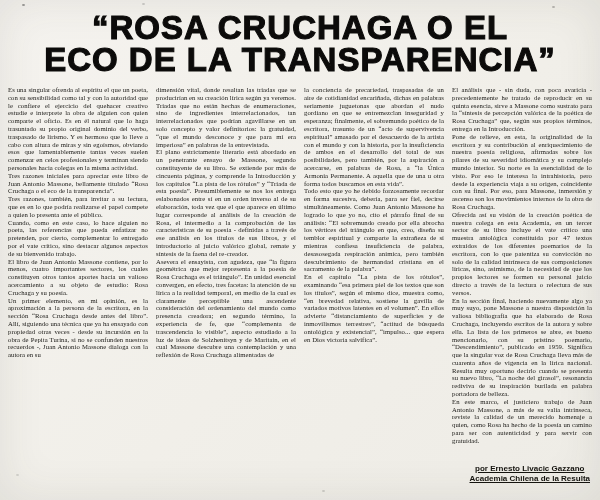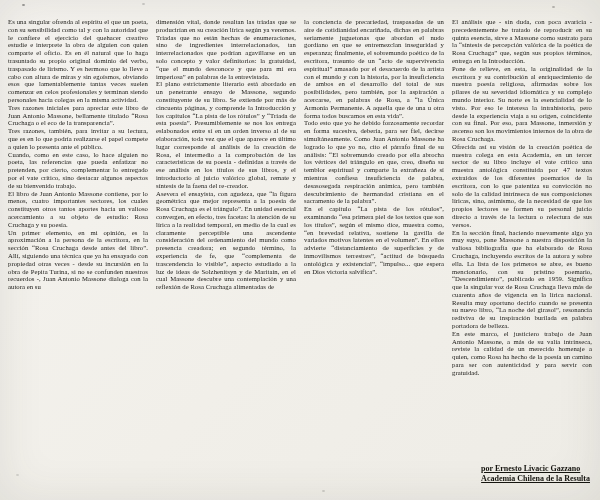--- a/index.html
+++ b/index.html
@@ -50,35 +50,39 @@
     font-size: 6.7px;
     line-height: 7.8px;
     text-align: justify;
     letter-spacing: 0.05px;
     color: #21201d;
   }
   .col .para { margin: 0; text-indent: 0; }
   .byline {
     position: absolute;
     right: 10px; bottom: 16px;
-    text-align: left;
-    font-family: Liberation Serif, serif;
+    text-align: center;
+    font-family: Liberation Sans, sans-serif;
     font-weight: bold;
     font-size: 8px;
     line-height: 10px;
     color: #15140f;
   }
   .byline div { text-decoration: underline; }
 </style>
 </head>
 <body>
 
 <div class="page">
   <div class="scan-speck"></div>
 
+  <h1 class="headline">
+    <span class="hl-line">“ROSA CRUCHAGA O EL</span>
+    <span class="hl-line">ECO DE LA TRANSPARENCIA”</span>
+  </h1>
 
   <div class="columns">
     <div class="col">
         <p class="para">Es una singular ofrenda al espíritu el que un poeta, con su sensibilidad como tal y con la autoridad que le confiere el ejercicio del quehacer creativo estudie e interprete la obra de alguien con quien comparte el oficio. Es en él natural que lo haga trasuntado su propio original dominio del verbo, traspasado de lirismo. Y es hermoso que lo lleve a cabo con altura de miras y sin egoísmos, obviando esos que lamentablemente tantas veces suelen comenzar en celos profesionales y terminan siendo personales hacia colegas en la misma actividad.</p>
         <p class="para">Tres razones iniciales para apreciar este libro de Juan Antonio Massone, bellamente titulado “Rosa Cruchaga o el eco de la transparencia”.</p>
         <p class="para">Tres razones, también, para invitar a su lectura, que es en lo que podría realizarse el papel compete a quien lo presenta ante el público.</p>
         <p class="para">Cuando, como en este caso, lo hace alguien no poeta, las referencias que pueda enfatizar no pretenden, por cierto, complementar lo entregado por el vate crítico, sino destacar algunos aspectos de su bienvenido trabajo.</p>
         <p class="para">El libro de Juan Antonio Massone contiene, por lo menos, cuatro importantes sectores, los cuales constituyen otros tantos aportes hacia un valioso acercamiento a su objeto de estudio: Rosa Cruchaga y su poesía.</p>
         <p class="para">Un primer elemento, en mi opinión, es la aproximación a la persona de la escritora, en la sección “Rosa Cruchaga desde antes del libro”. Allí, siguiendo una técnica que ya ha ensayado con propiedad otras veces - desde su incursión en la obra de Pepita Turina, si no se confunden nuestros recuerdos -, Juan Antonio Massone dialoga con la autora en su</p>
       </div>

